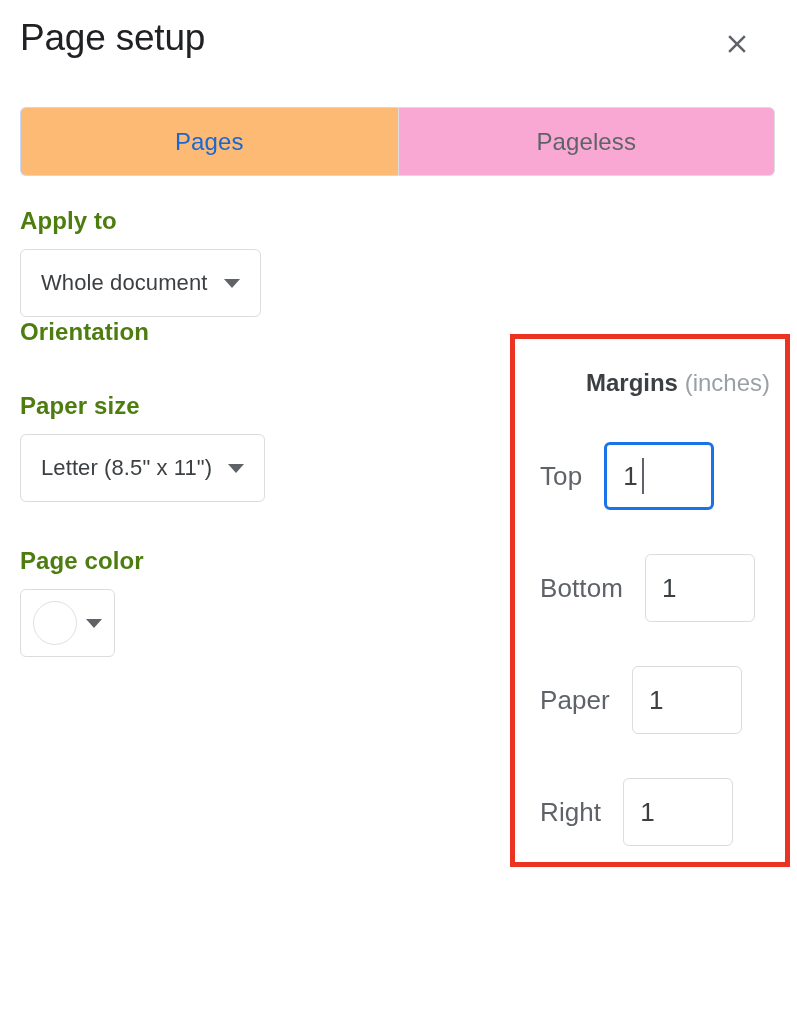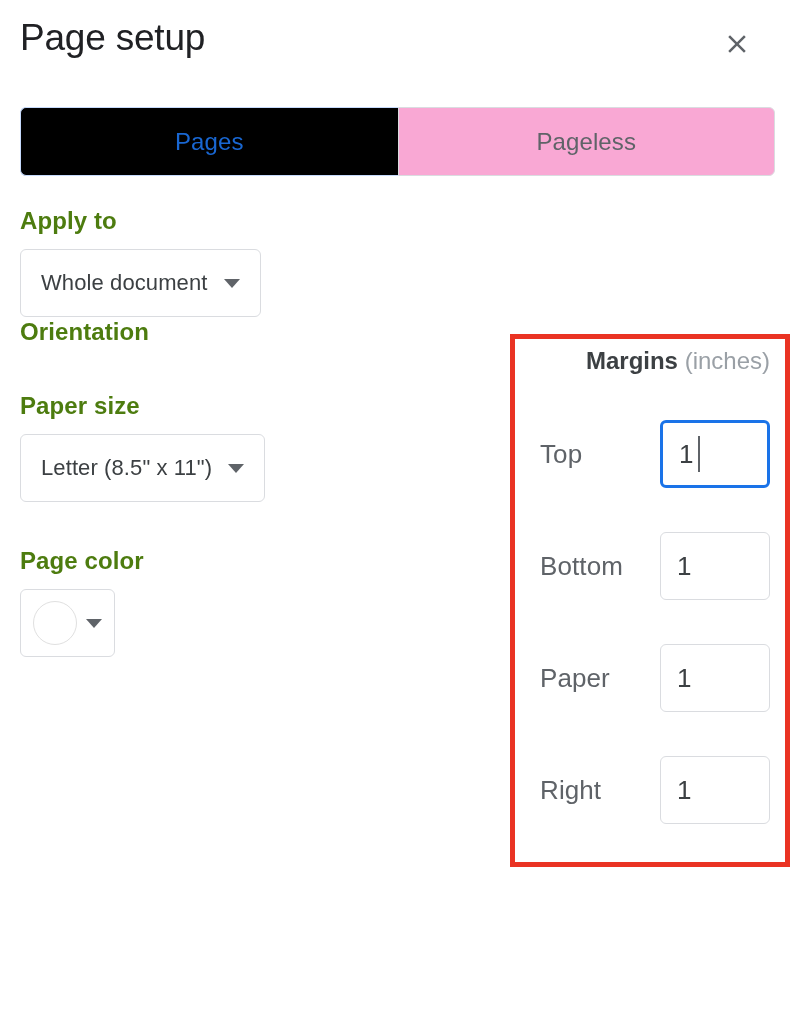--- a/index.html
+++ b/index.html
@@ -82,21 +82,21 @@
     justify-content: center;
     cursor: pointer;
     background: #f9a8d4;
     border: 1px solid #dadce0;
     color: #5f6368;
     letter-spacing: 0.1px;
   }
   .seg-btn.left  { border-radius: 6px 0 0 6px; border-right: none; }
   .seg-btn.right { border-radius: 0 6px 6px 0; }
   .seg-btn.selected {
-    background: #000000;
+    background: #fdba74;
     color: #1967d2;
     border-color: #c6dafc;
   }
 
   
   .left-col {
     position: absolute;
     left: 20px;
     top: 206px;
     width: 470px;
@@ -214,35 +214,35 @@
     box-sizing: border-box;
     pointer-events: none;
   }
   .margins {
     position: absolute;
     left: 510px;
     top: 334px;
     width: 280px;
     height: 533px;
     box-sizing: border-box;
-    padding: 12px 20px 0 30px;
+    padding: 34px 20px 0 30px;
   }
   .margins-title {
     text-align: right;
     font-size: 24px;
     line-height: 30px;
     white-space: nowrap;
   }
   .margins-title .strong { font-weight: 700; color: #3c4043; }
   .margins-title .muted  { font-weight: 400; color: #9aa0a6; }
 
   .margin-row {
     display: flex;
     align-items: center;
-    justify-content: space-between;
+    justify-content: flex-start;
     height: 68px;
     margin-top: 44px;
   }
   .margin-label {
     font-size: 26px;
     color: #5f6368;
     letter-spacing: 0.1px;
     margin-right: 22px;
     white-space: nowrap;
   }

